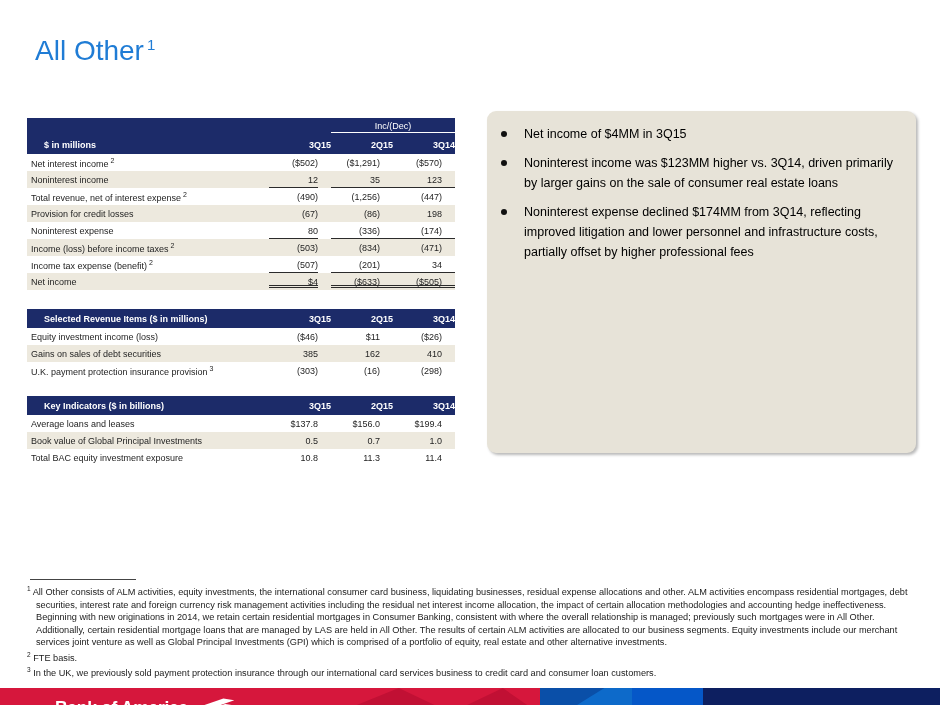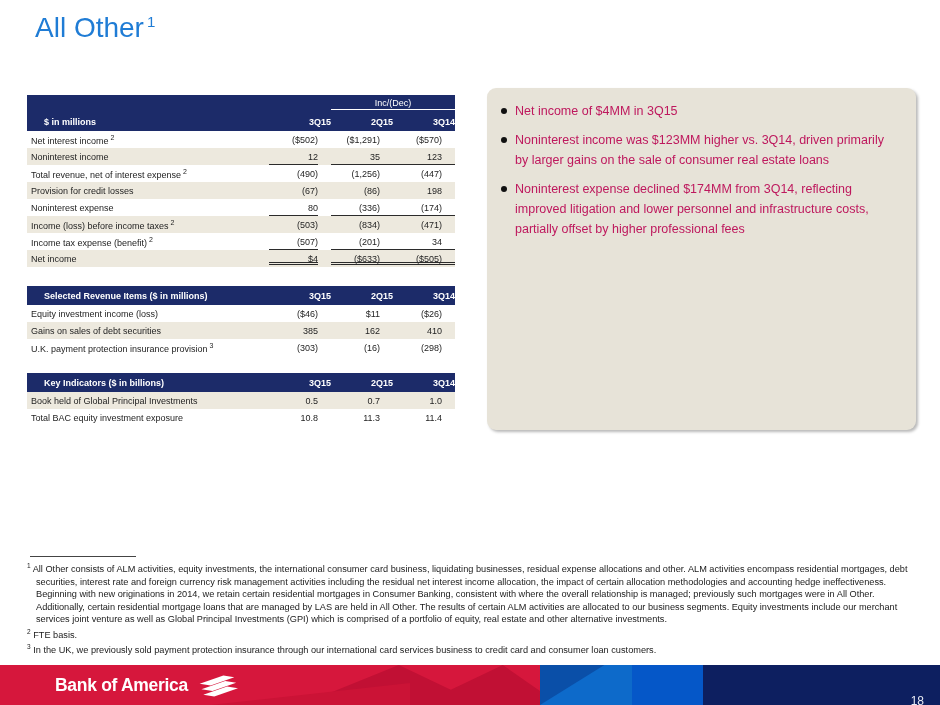--- a/index.html
+++ b/index.html
@@ -1,18 +1,18 @@
 <!DOCTYPE html>
 <html><head>
 <meta charset="utf-8">
 <style>
   * { margin:0; padding:0; box-sizing:border-box; }
   html,body { width:940px; height:705px; }
   body { font-family:"Liberation Sans", sans-serif; background:#fff; position:relative; overflow:hidden; }
-  .page { position:absolute; inset:0; background:#fff; }
+  .page { position:absolute; inset:0; background:#fff;margin-top:23px; }
 
   
   .title { position:absolute; left:35px; top:12px; font-size:28px; color:#1F7CD5; }
   .title sup { font-size:15px; margin-left:3px; }
 
   
   .tbl { position:absolute; left:27px; width:428px; font-size:9px; color:#242424; }
   .trow, .thead-row { display:grid; grid-template-columns:242px 62px 62px 62px; align-items:center; height:17px; }
   .thead { background:#1C2B69; color:#fff; font-weight:bold;padding-left:13px; }
   .thead-row { height:19px; }
@@ -25,21 +25,21 @@
   .rule-single .n1::after { content:""; position:absolute; left:0; right:13px; bottom:0; border-top:1px solid #2b2b2b; }
   .rule-single .n2::after, .rule-single .n3::after { content:""; position:absolute; left:0; right:0; bottom:0; border-top:1px solid #2b2b2b; }
   .rule-double .n1::after { content:""; position:absolute; left:0; right:13px; bottom:-1px; height:3px; border-top:3px double #2b2b2b; }
   .rule-double .n2::after, .rule-double .n3::after { content:""; position:absolute; left:0; right:0; bottom:-1px; height:3px; border-top:3px double #2b2b2b; }
   #tbl-income { top:95px; }
   #tbl-revenue { top:286px; }
   #tbl-indicators { top:373px; }
 
   
   .panel { position:absolute; left:487px; top:88px; width:429px; height:342px; background:#E7E3D8; border-radius:9px; box-shadow:2px 2px 3px rgba(0,0,0,0.28); padding:13px 16px 0 14px; }
-  .bullet { display:flex; gap:8px; margin-bottom:9px; font-size:12.5px; line-height:20px; color:#be185d; }
+  .bullet { display:flex; gap:17px; margin-bottom:9px; font-size:12.5px; line-height:20px; color:#000000; }
   .bullet .dot { flex:0 0 auto; width:6px; height:6px; border-radius:50%; background:#111; margin-top:7px; }
 
   
   .fn-sep { position:absolute; left:30px; top:556px; width:106px; border-top:1px solid #444; }
   .fns { position:absolute; left:27px; top:560px; width:892px; font-size:9.2px; line-height:12.5px; color:#1A1A1A; }
   .fn { padding-left:9px; text-indent:-9px; }
   .fn sup { font-size:6.5px; }
 
   
   .footer { position:absolute; left:0; top:665px; width:940px; height:40px; }
@@ -156,22 +156,28 @@
   </div>
 
   <div class="tbl" id="tbl-indicators">
     <div class="thead thead-row">
       <div class="tlabel">Key Indicators ($ in billions)</div>
       <div class="tnum n1">3Q15</div>
       <div class="tnum n2">2Q15</div>
       <div class="tnum n3">3Q14</div>
     </div>
     <div>
-        <div class="trow alt">
-          <div class="tlabel">Book held of Global Principal Investments</div>
+        <div class="trow">
+          <div class="tlabel">Average loans and leases</div>
+          <div class="tnum n1">$137.8</div>
+          <div class="tnum n2">$156.0</div>
+          <div class="tnum n3">$199.4</div>
+        </div>
+        <div class="trow alt">
+          <div class="tlabel">Book value of Global Principal Investments</div>
           <div class="tnum n1">0.5</div>
           <div class="tnum n2">0.7</div>
           <div class="tnum n3">1.0</div>
         </div>
         <div class="trow">
           <div class="tlabel">Total BAC equity investment exposure</div>
           <div class="tnum n1">10.8</div>
           <div class="tnum n2">11.3</div>
           <div class="tnum n3">11.4</div>
         </div>

